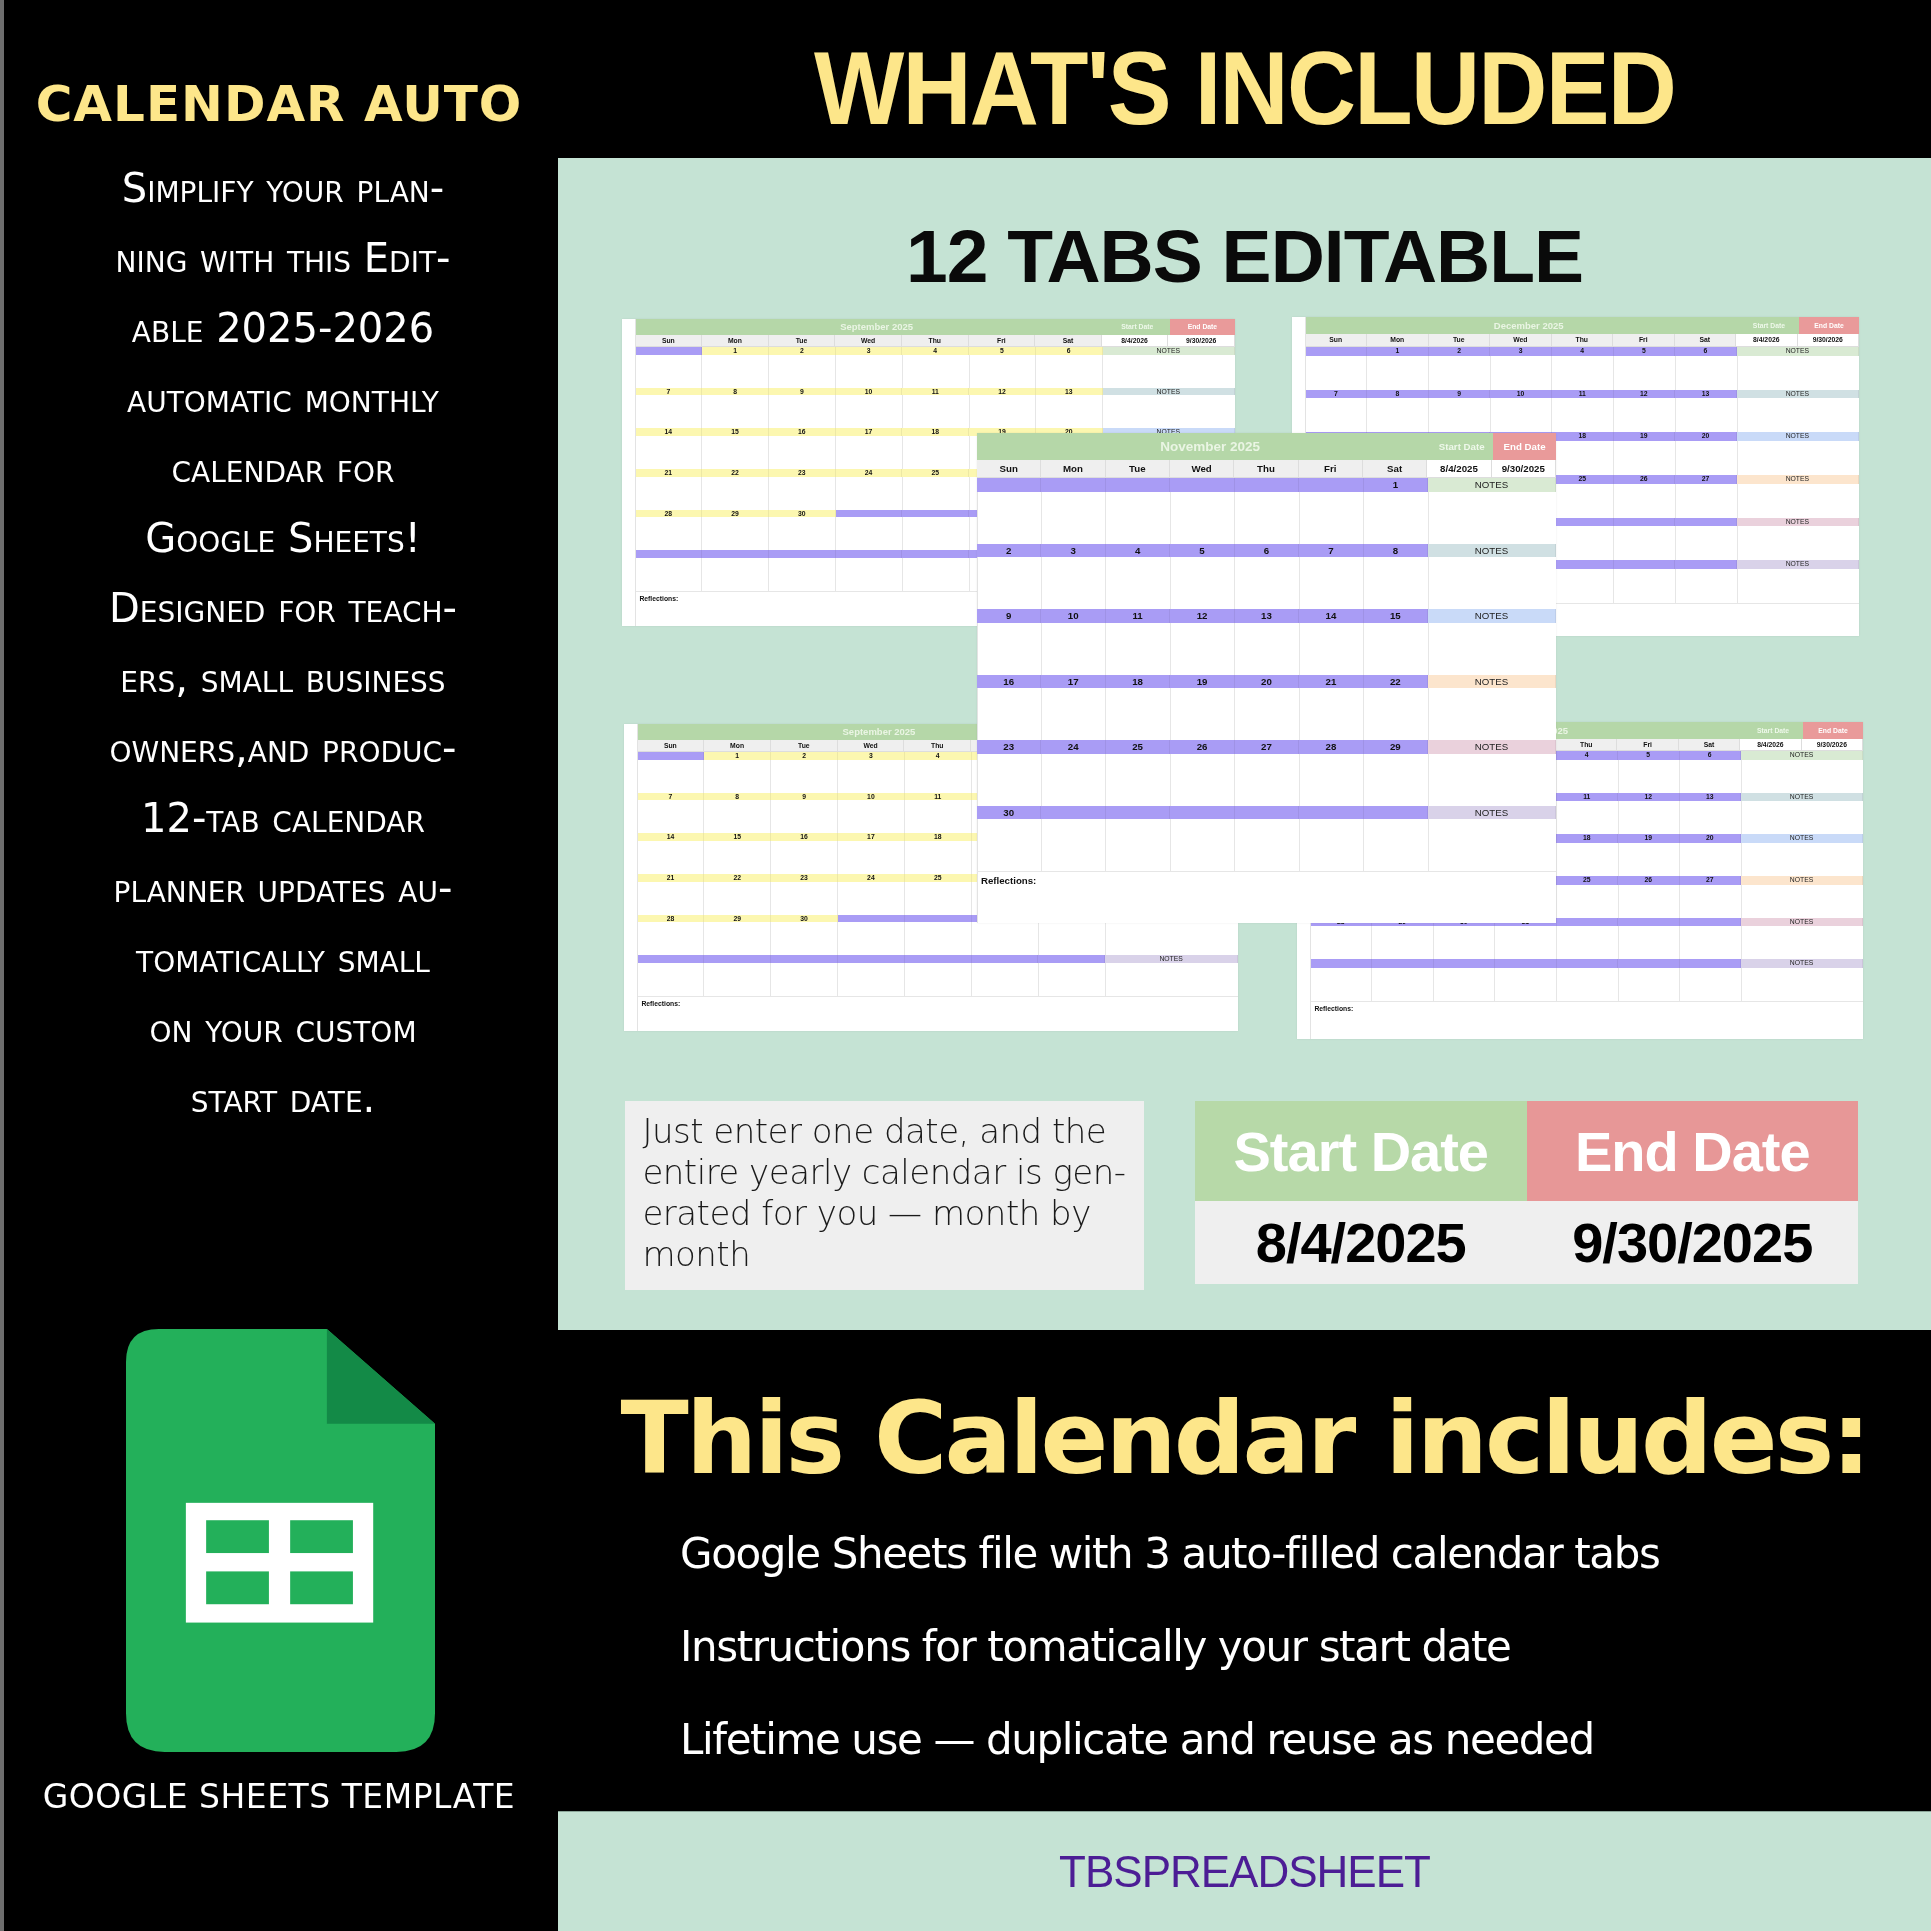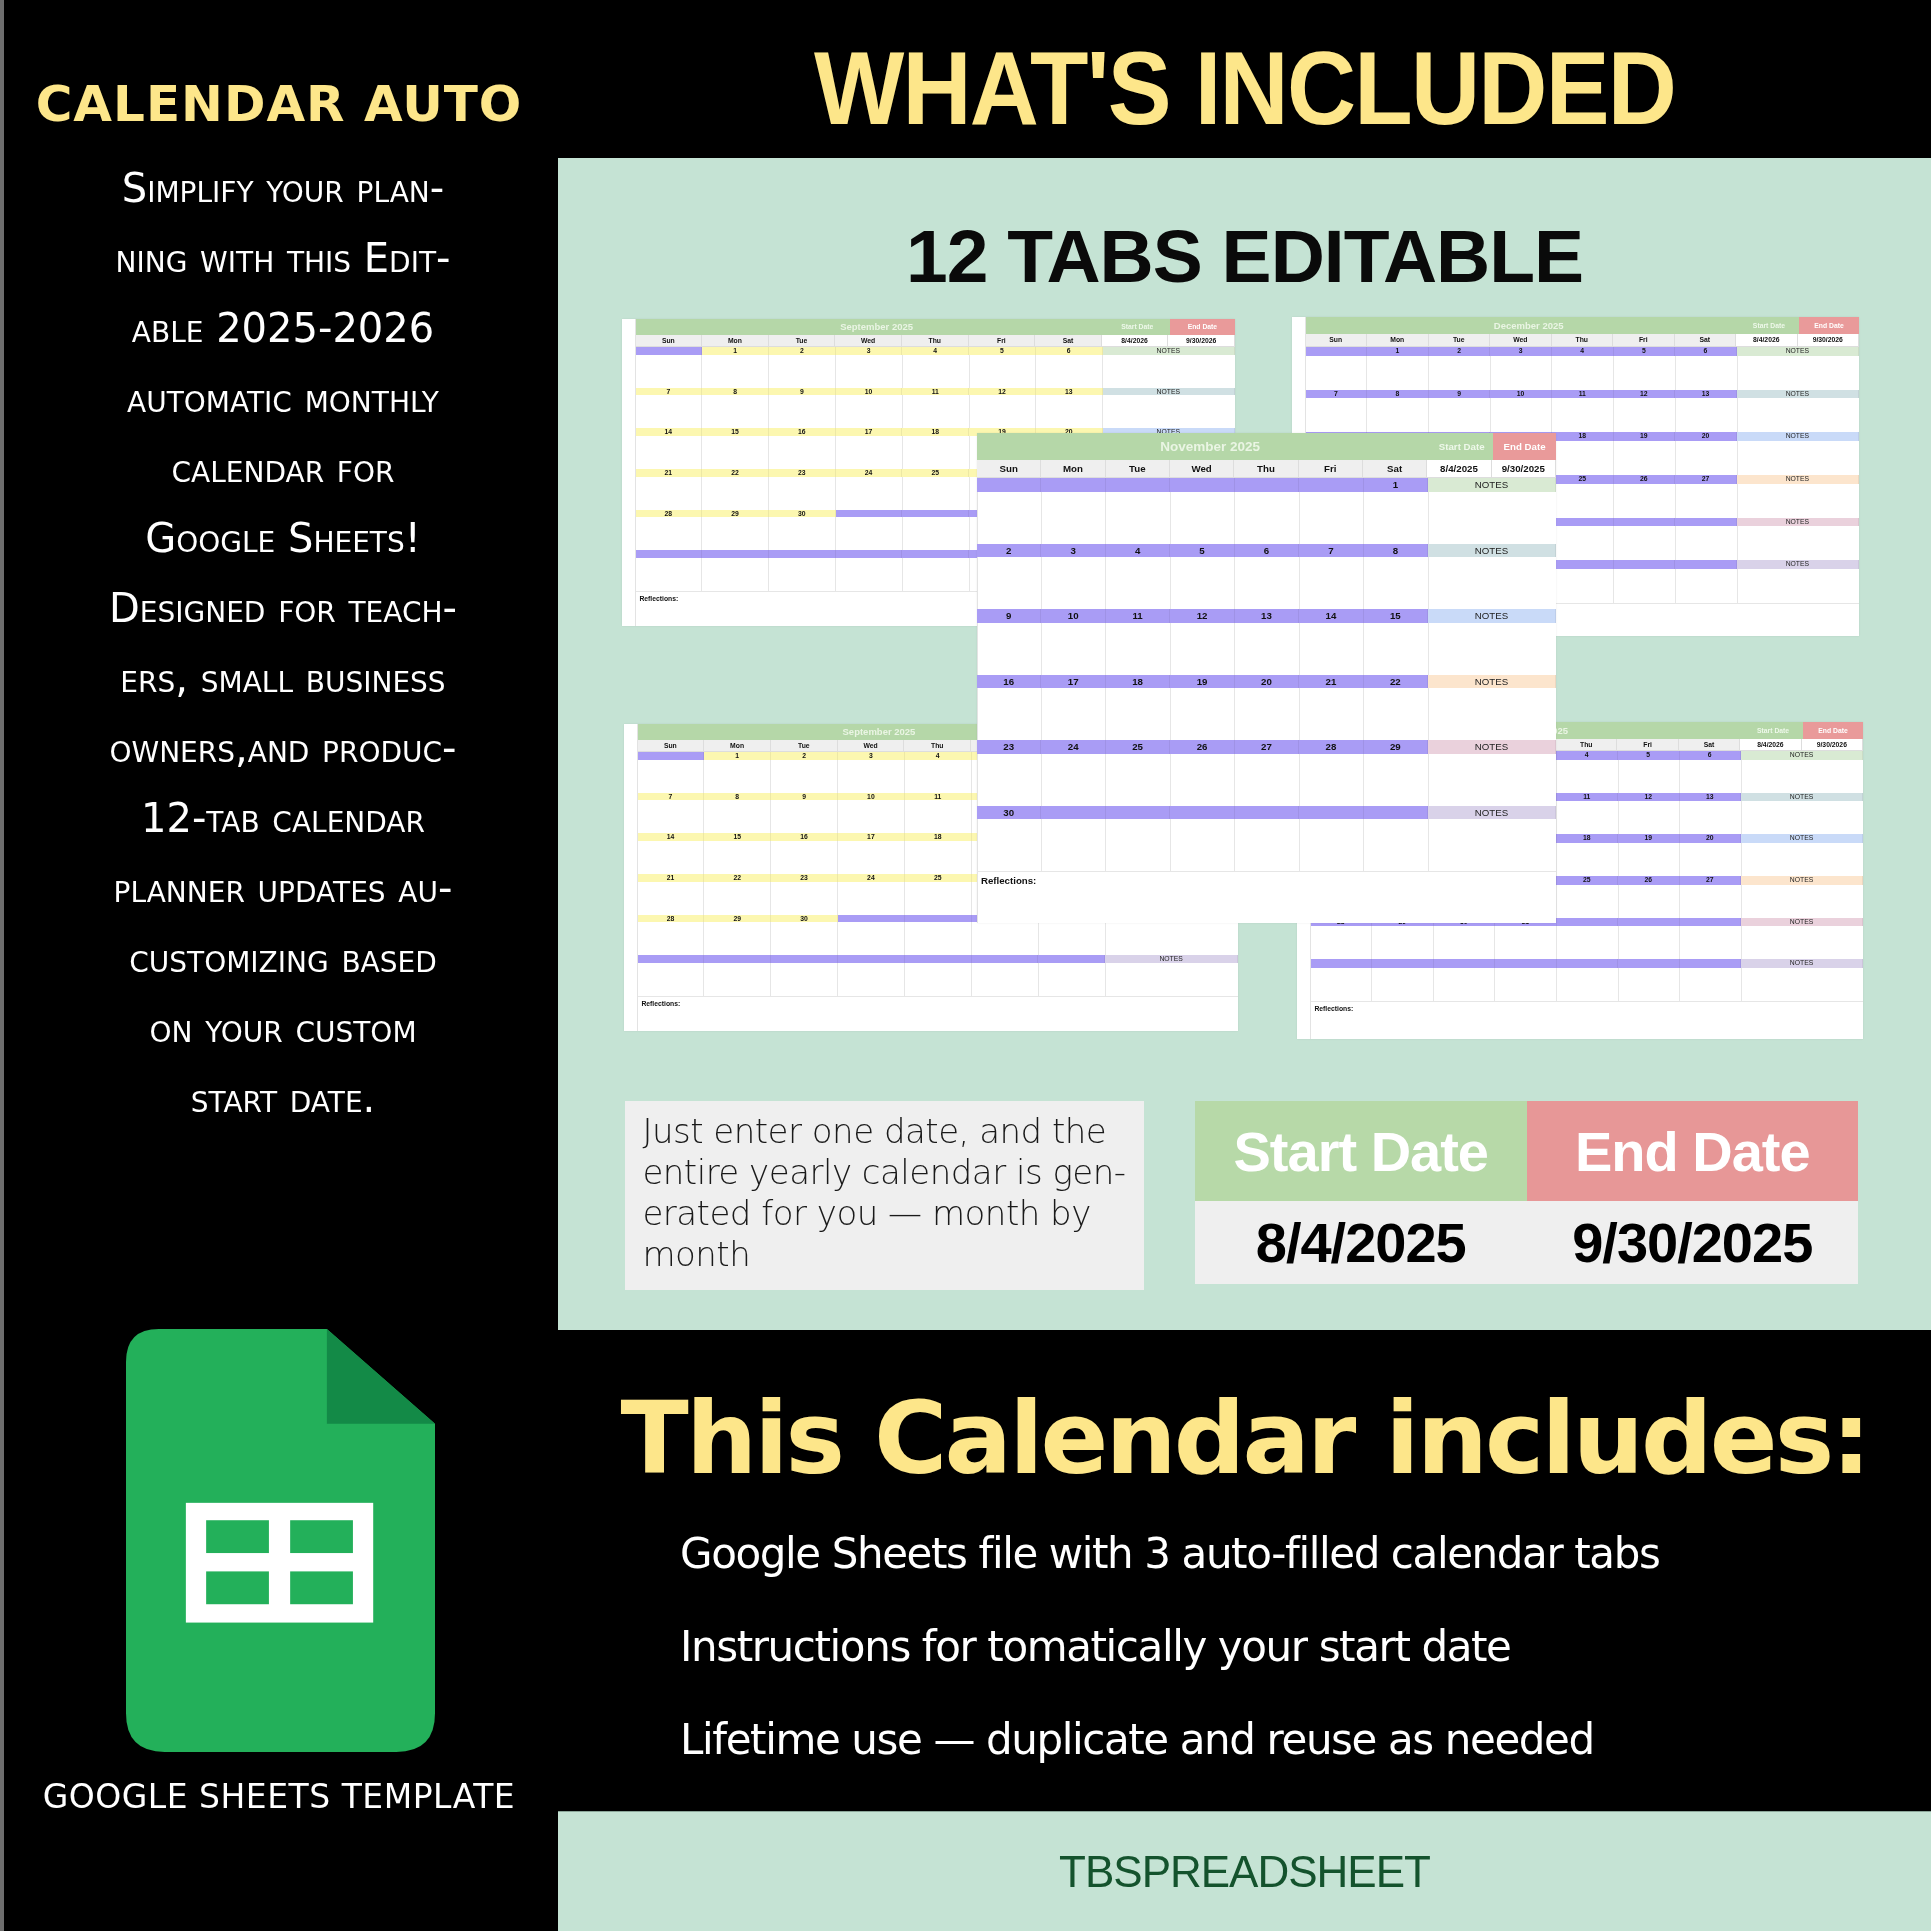--- a/index.html
+++ b/index.html
@@ -74,42 +74,42 @@
   
   .bottom { position: absolute; left: 558px; top: 1330px; width: 1373px; height: 481px; background: #000; }
   .includes-title { position: absolute; left: 0; top: 50px; width: 1373px; text-align: center; color: #fde68a;
     font-family: "DejaVu Sans", sans-serif; font-weight: bold; font-size: 100px; letter-spacing: -2.9px; }
   .include-list { position: absolute; left: 122px; top: 199px; list-style: none; }
   .include-list li { color: #fff; font-family: "DejaVu Sans", sans-serif; font-size: 42px; height: 93px;
     letter-spacing: -1.4px; white-space: nowrap; }
 
   .footer { position: absolute; left: 558px; top: 1811px; width: 1373px; height: 120px; background: #c5e3d4;
     border-top: 1.9px solid #8aa598; }
-  .footer .brand { position: absolute; left: 0; top: 35px; width: 1373px; text-align: center; color: #14532d;
+  .footer .brand { position: absolute; left: 0; top: 35px; width: 1373px; text-align: center; color: #4c1d95;
     font-family: "Liberation Sans", sans-serif; font-size: 44px; letter-spacing: -1px; }
 </style>
 </head>
 <body>
 
 <div class="left-col">
   <div class="edge"></div>
   <div class="left-title">CALENDAR AUTO</div>
   <div class="left-desc">
     <span class="line">Simplify your plan-</span>
     <span class="line">ning with this Edit-</span>
     <span class="line">able 2025-2026</span>
     <span class="line">automatic monthly</span>
     <span class="line">calendar for</span>
     <span class="line">Google Sheets!</span>
     <span class="line">Designed for teach-</span>
     <span class="line">ers, small business</span>
     <span class="line">owners,and produc-</span>
     <span class="line">12-tab calendar</span>
     <span class="line">planner updates au-</span>
-    <span class="line">customizing based</span>
+    <span class="line">tomatically small</span>
     <span class="line">on your custom</span>
     <span class="line">start date.</span>
   </div>
 
   <svg class="sheets-logo" viewBox="0 0 320 438">
     <path d="M34 0 H208 L320 98 V398 Q320 438 280 438 H40 Q0 438 0 398 V34 Q0 0 34 0 Z" fill="#23b05a"></path>
     <path d="M208 0 L320 98 H208 Z" fill="#138a47"></path>
     <rect x="62" y="180" width="194" height="124" fill="#ffffff"></rect>
     <rect x="83" y="198" width="65" height="34" fill="#23b05a"></rect>
     <rect x="170" y="198" width="65" height="34" fill="#23b05a"></rect>

